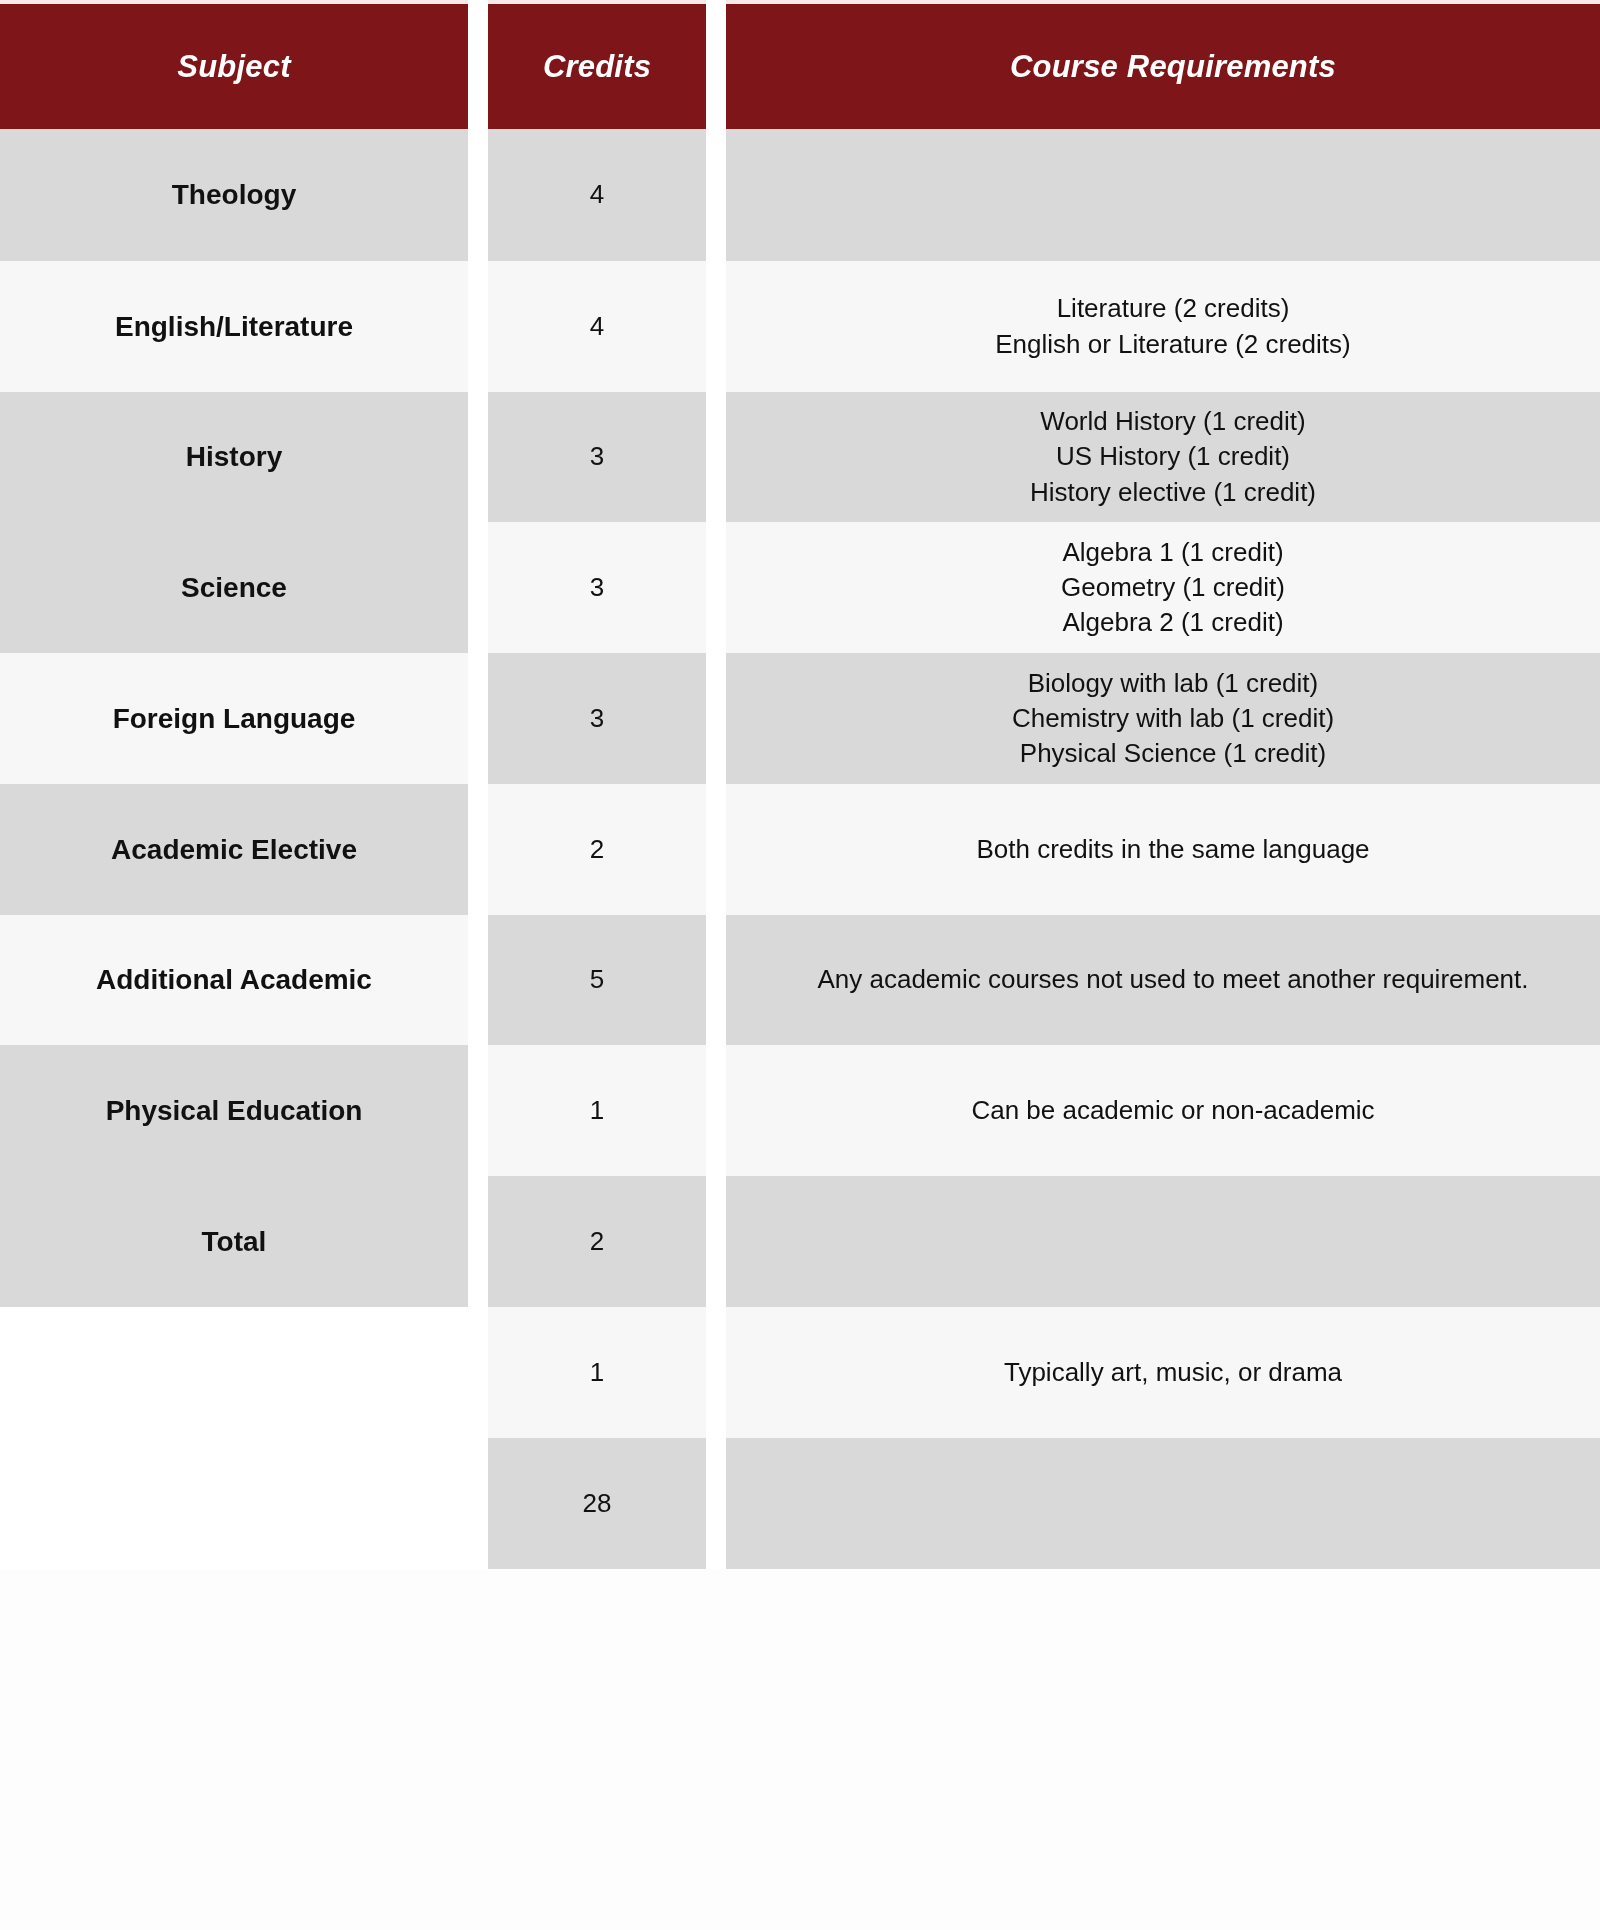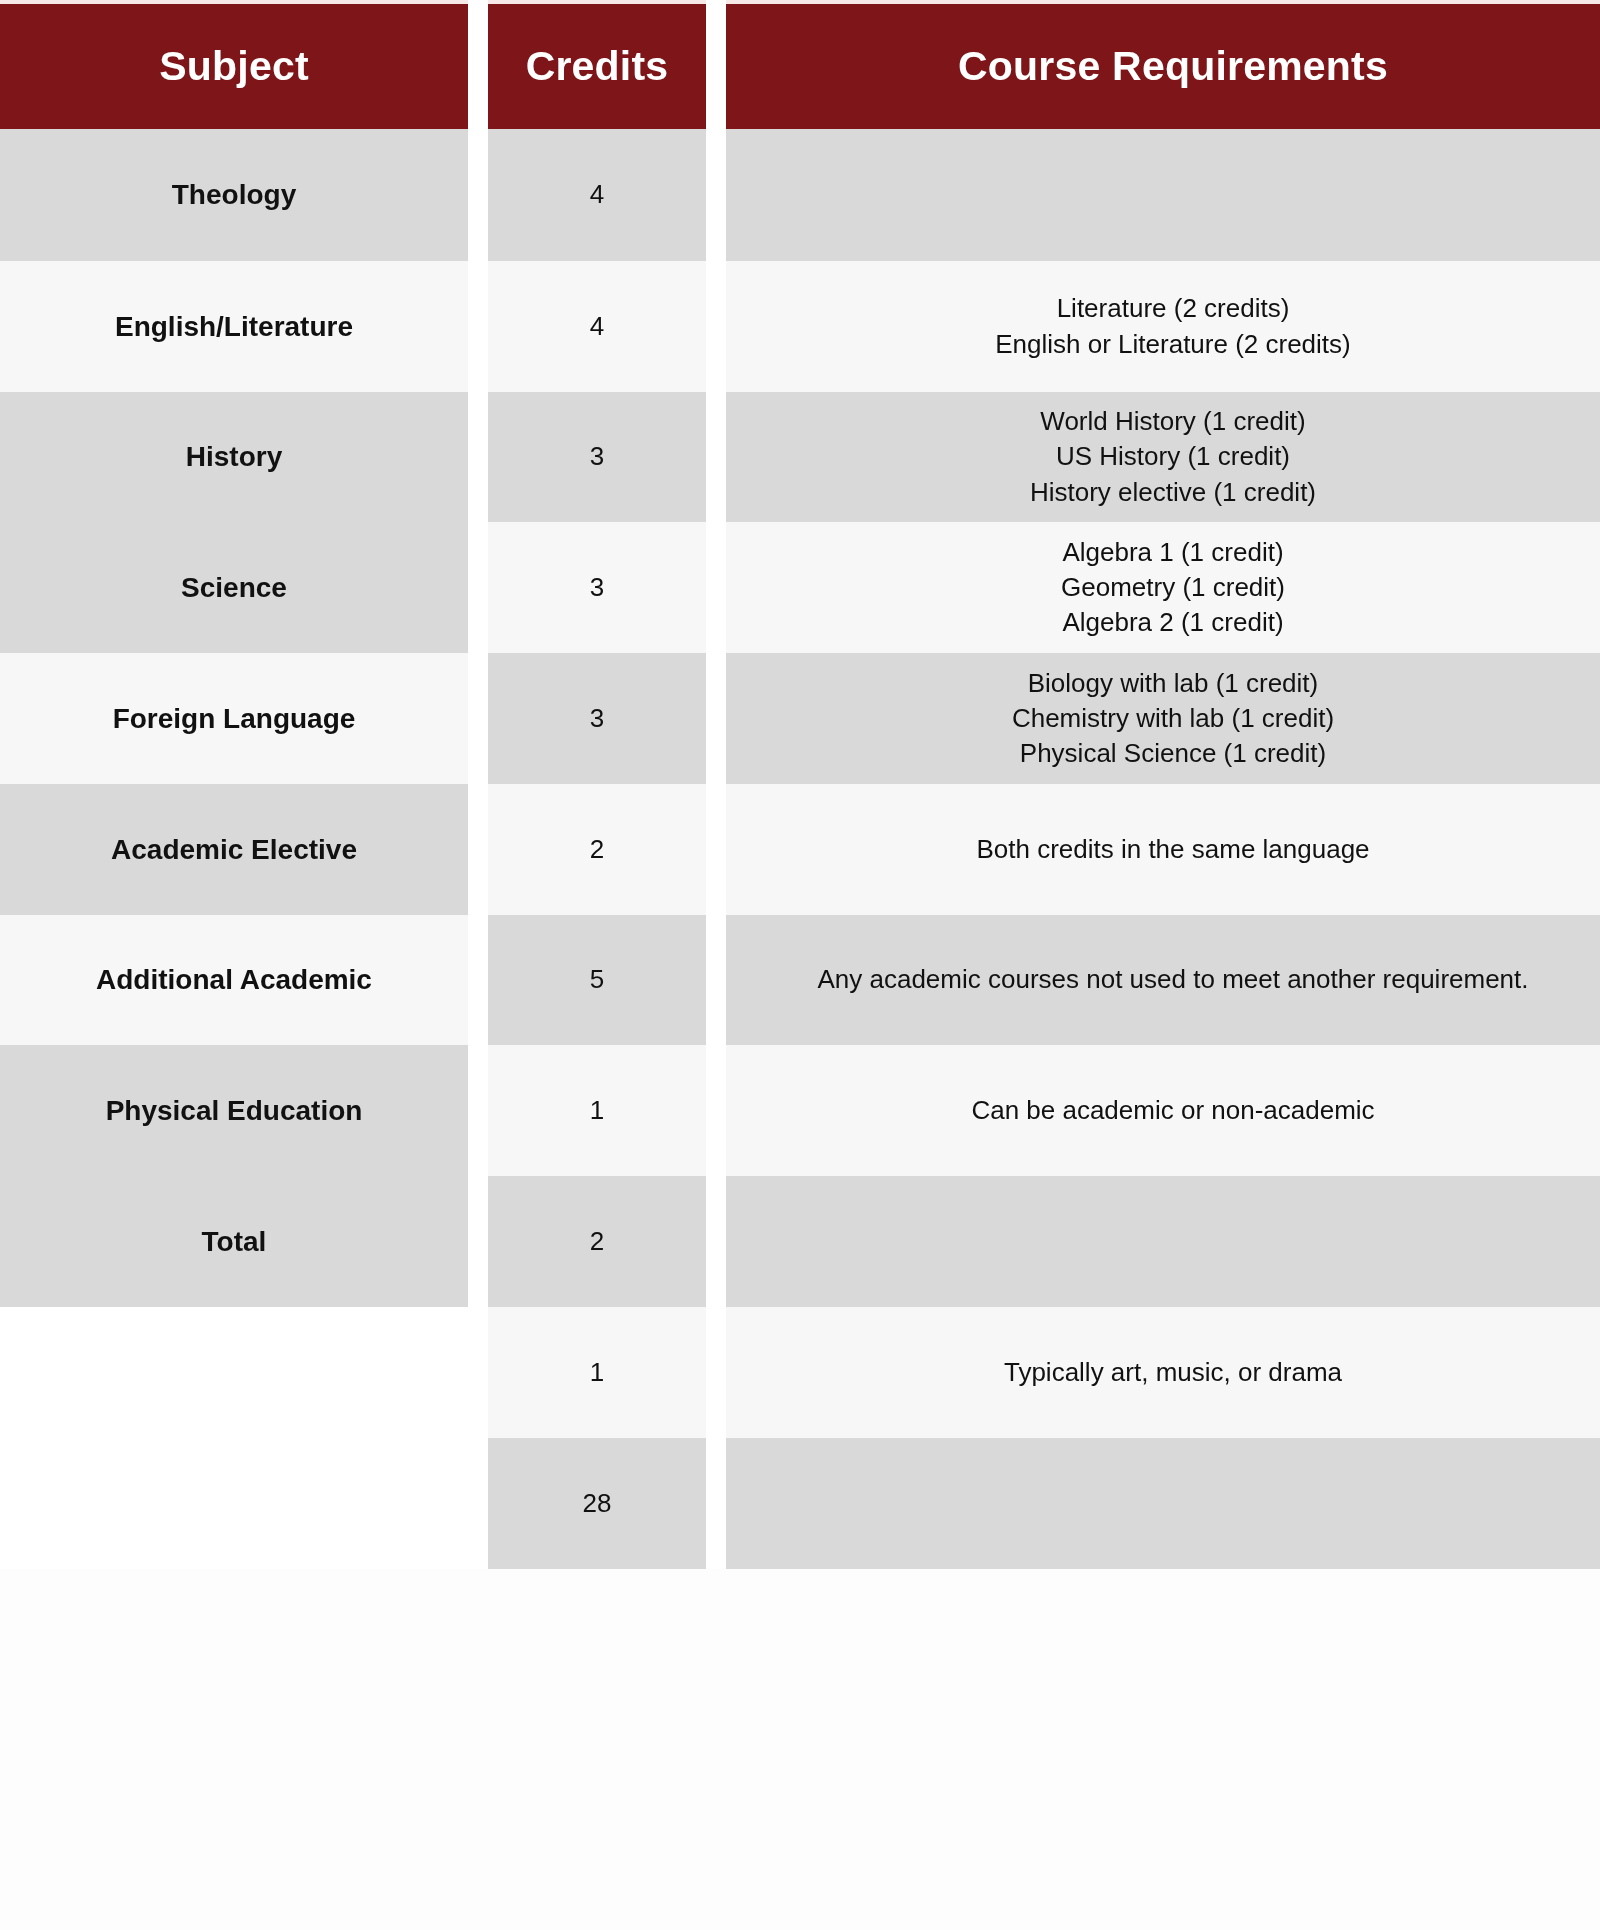--- a/index.html
+++ b/index.html
@@ -34,29 +34,30 @@
   .col {
     display: flex;
     flex-direction: column;
   }
 
   
   .hcell {
     background: #7e1518;
     color: #ffffff;
     font-weight: bold;
-    font-size: 41px;
+    font-size: 31px;
     height: 129px;
     display: flex;
     align-items: center;
     justify-content: center;
     text-align: center;
     border-top: 4px solid #f6e9e8;
     box-sizing: border-box;
     letter-spacing: 0.2px;
+    font-style: italic;
   }
 
   
   .cell {
     display: flex;
     align-items: center;
     justify-content: center;
     text-align: center;
     box-sizing: border-box;
     color: #111111;

